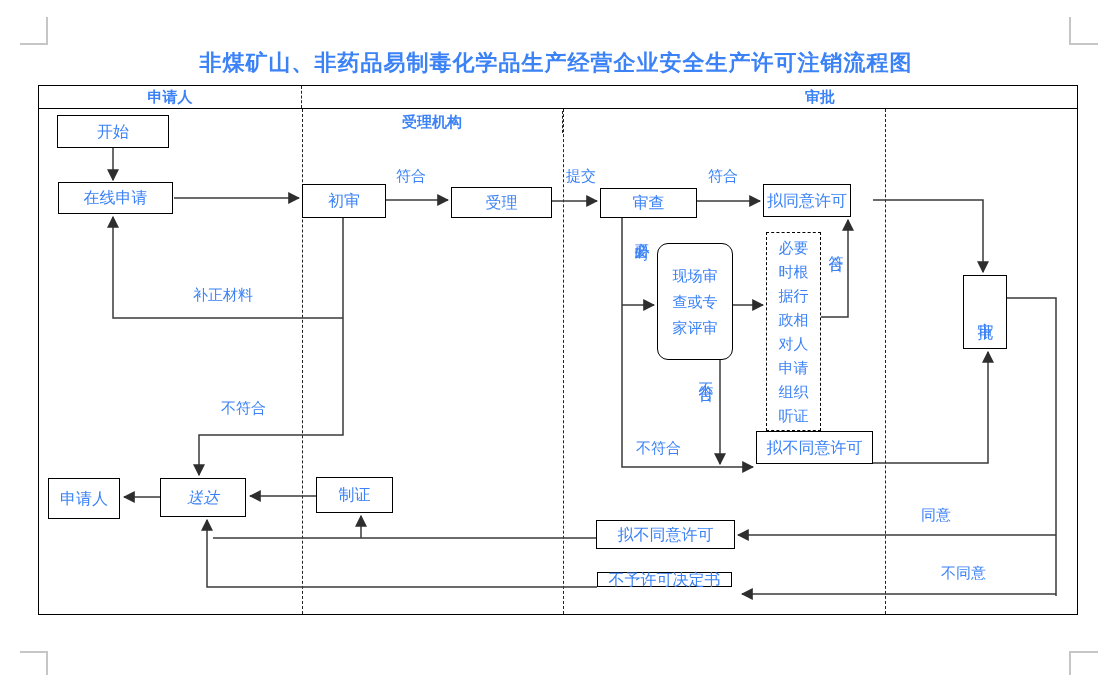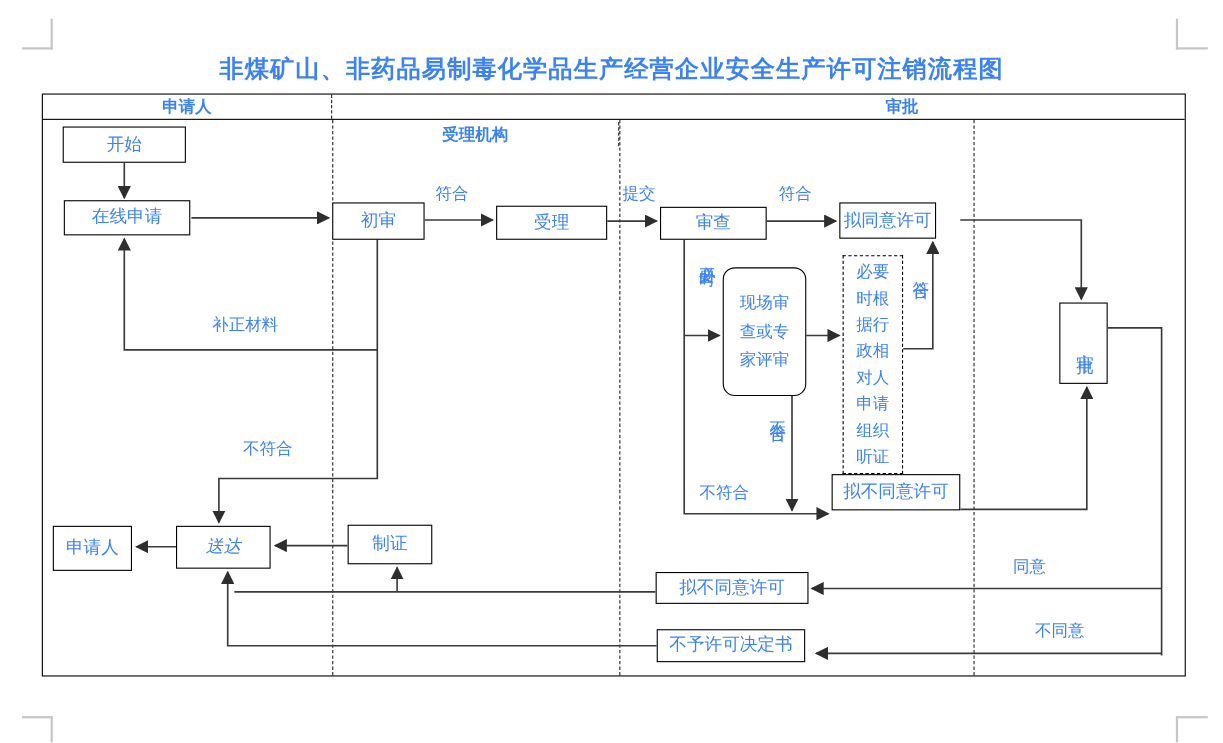--- a/index.html
+++ b/index.html
@@ -104,21 +104,21 @@
   <div class="node" style="left:600px;top:188px;width:97px;height:30px;">审查</div>
   <div class="node" style="left:763px;top:184px;width:88px;height:33px;">拟同意许可</div>
   <div class="node wrap3" style="left:657px;top:243px;width:76px;height:117px;border-radius:11px;">现场审查或专家评审</div>
   <div class="node wrap2" style="left:766px;top:232px;width:55px;height:199px;">必要时根据行政相对人申请组织听证</div>
   <div class="node" style="left:756px;top:431px;width:117px;height:33px;">拟不同意许可</div>
   <div class="node vert" style="left:963px;top:275px;width:44px;height:74px;">审批</div>
   <div class="node" style="left:48px;top:478px;width:72px;height:41px;">申请人</div>
   <div class="node" style="left:160px;top:478px;width:86px;height:39px;font-style:italic;">送达</div>
   <div class="node" style="left:316px;top:477px;width:77px;height:36px;">制证</div>
   <div class="node" style="left:596px;top:520px;width:139px;height:29px;">拟不同意许可</div>
-  <div class="node" style="left:597px;top:572px;width:135px;height:30px;font-family:Liberation Serif, serif;">不予许可决定书</div>
+  <div class="node" style="left:597px;top:572px;width:135px;height:15px;font-family:Liberation Serif, serif;">不予许可决定书</div>
 
   <div class="lbl" style="left:396px;top:167px;">符合</div>
   <div class="lbl" style="left:566px;top:167px;">提交</div>
   <div class="lbl" style="left:708px;top:167px;">符合</div>
   <div class="lbl vert" style="left:632px;top:230px;">必要时</div>
   <div class="lbl vert" style="left:826px;top:243px;">符合</div>
   <div class="lbl vert" style="left:696px;top:371px;">不符合</div>
   <div class="lbl" style="left:636px;top:439px;">不符合</div>
   <div class="lbl" style="left:193px;top:286px;">补正材料</div>
   <div class="lbl" style="left:221px;top:399px;">不符合</div>

